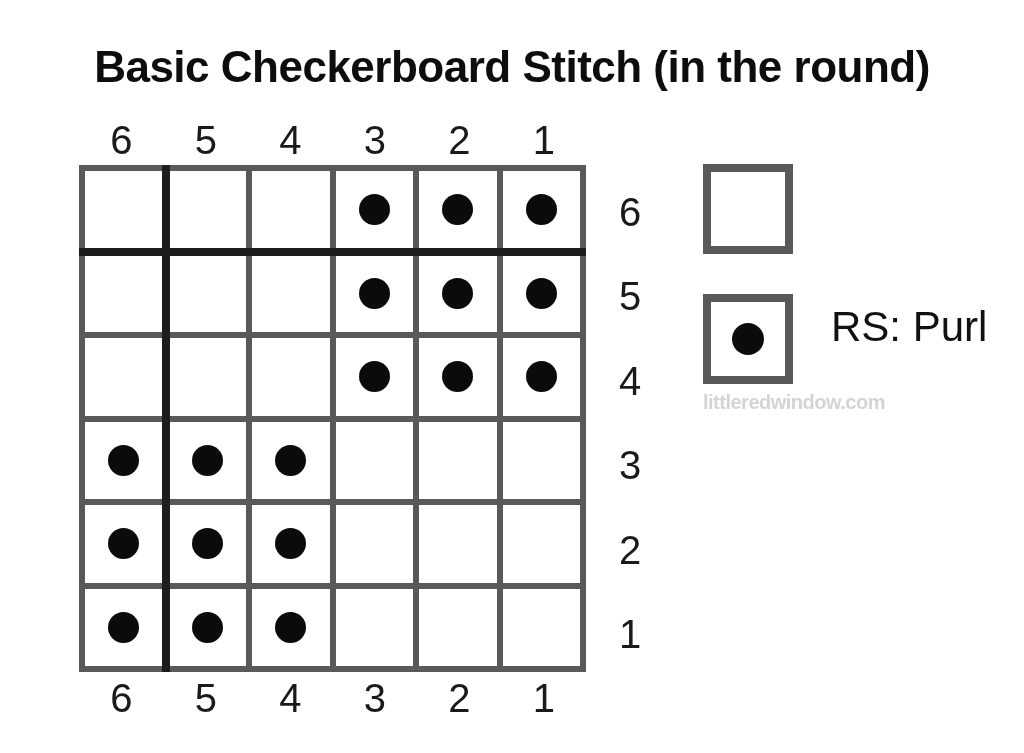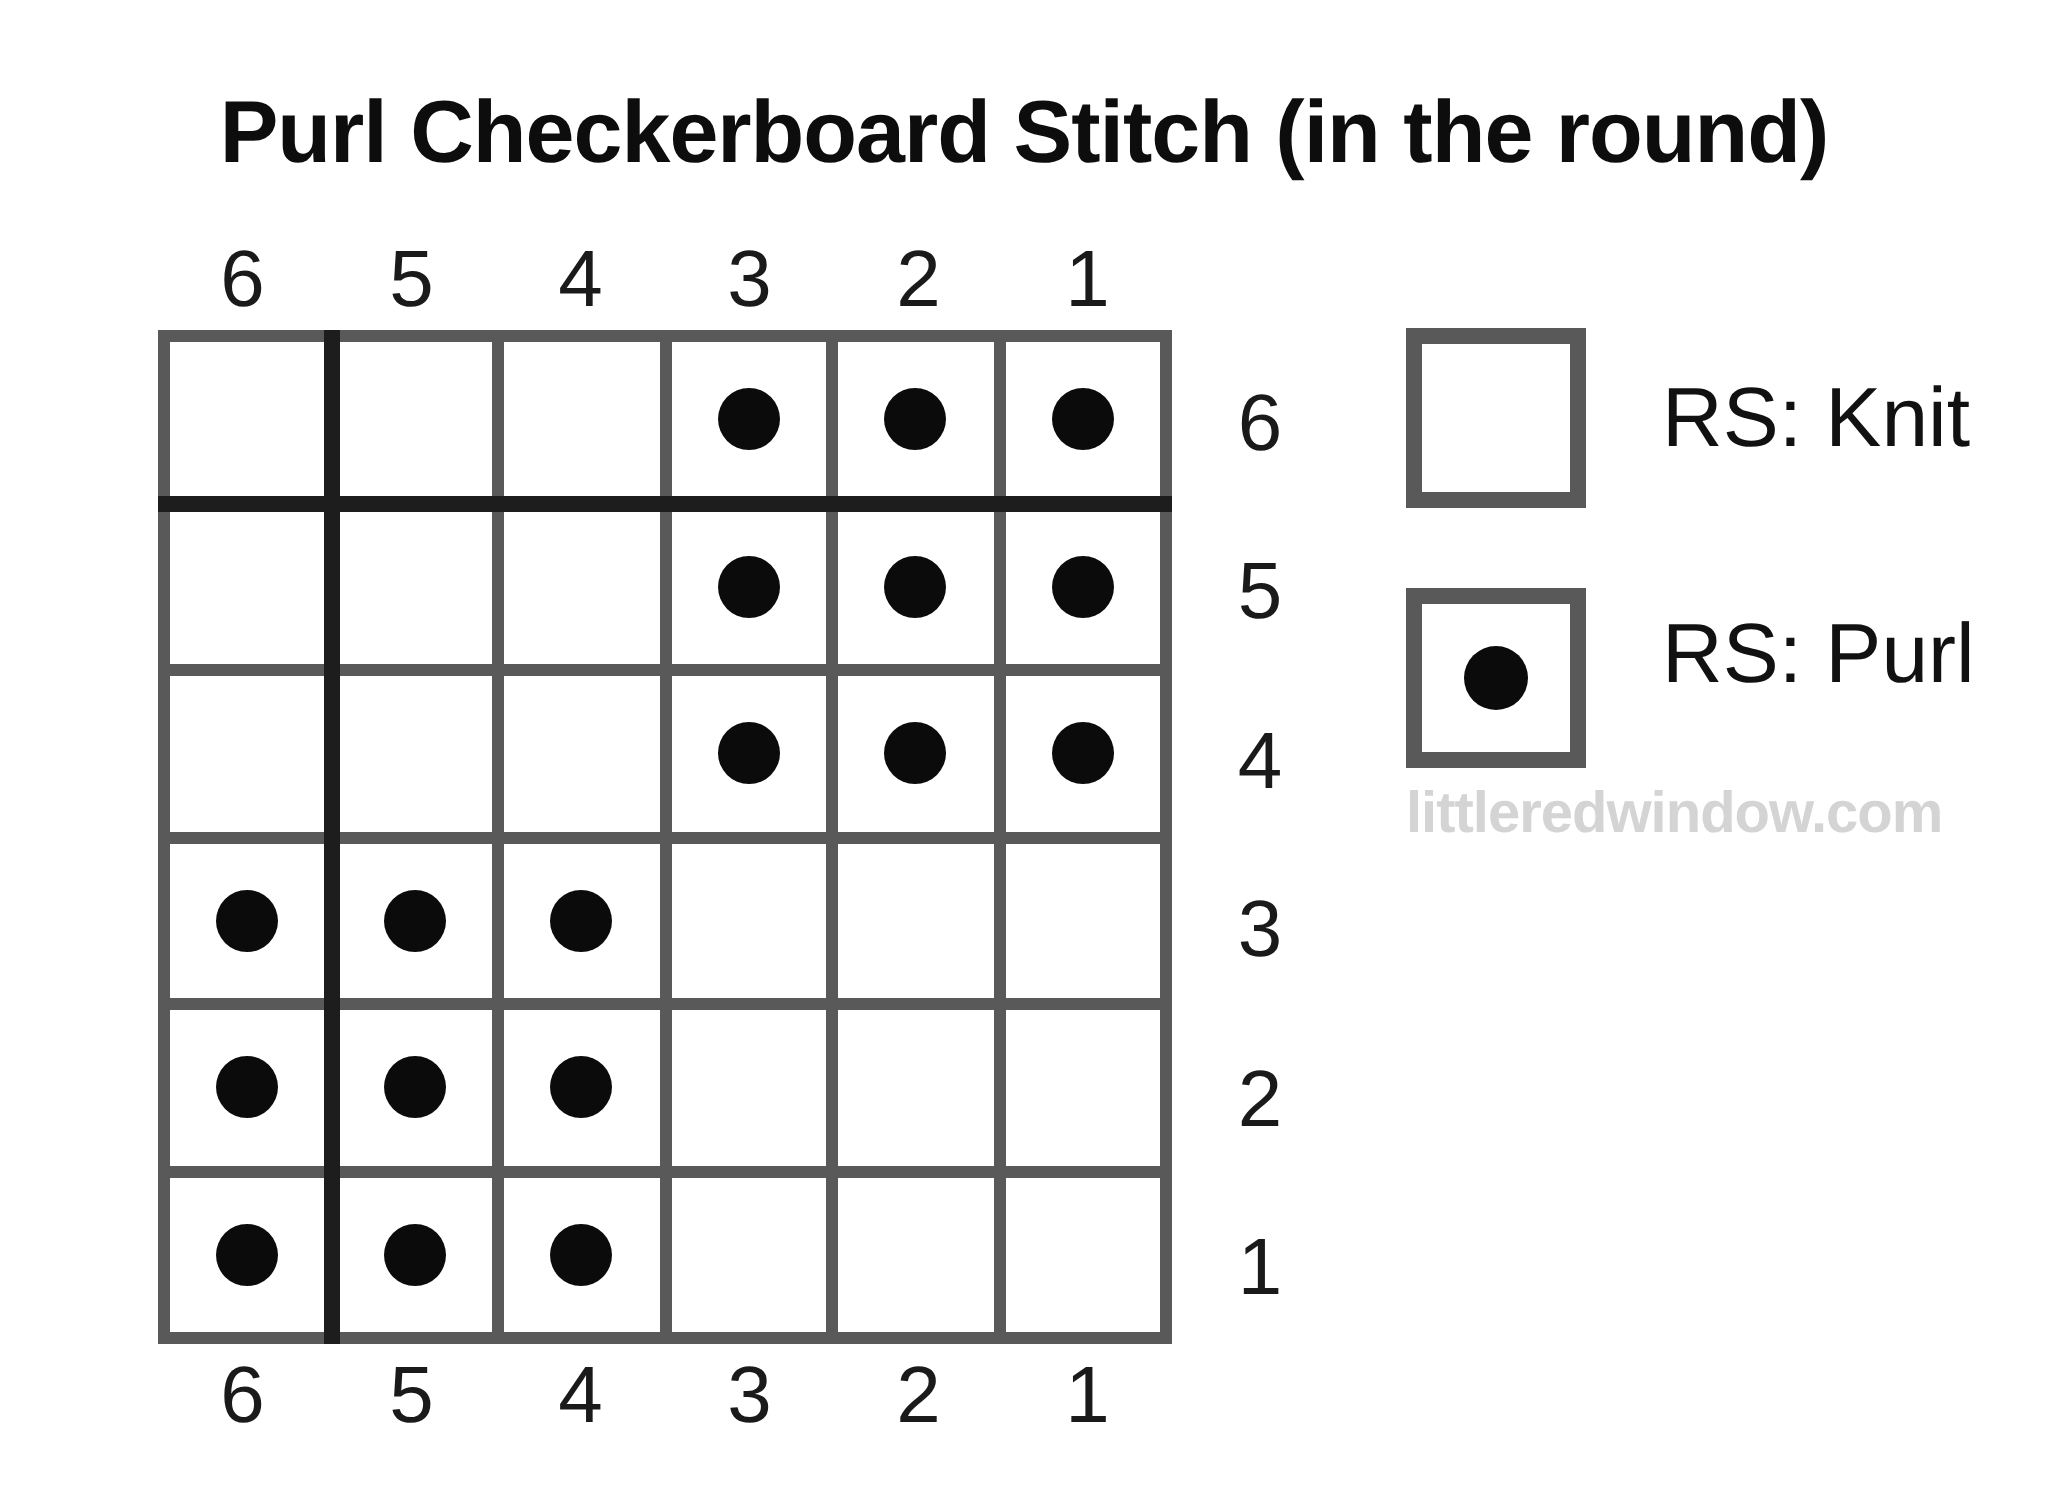--- a/index.html
+++ b/index.html
@@ -56,30 +56,30 @@
   .legend-dot{width:32px;height:32px;border-radius:50%;background:#0b0b0b;}
   .legend-label{
     position:absolute;left:831px;height:90px;
     display:flex;align-items:center;
     font-size:42px;color:#111;white-space:nowrap;
   }
   .label-knit{top:164px;}
   .label-purl{top:282px;}
   .watermark{
     position:absolute;left:703px;top:391px;
-    font-size:29px;font-weight:bold;letter-spacing:-0.5px;
+    font-size:20px;font-weight:bold;letter-spacing:-0.5px;
     color:#d4d4d4;white-space:nowrap;
   }
 </style>
 </head>
 <body>
 
 <div class="page">
 
-  <h1 class="title">Purl Checkerboard Stitch (in the round)</h1>
+  <h1 class="title">Basic Checkerboard Stitch (in the round)</h1>
 
   <div class="labels labels-top">
       <span>6</span>
       <span>5</span>
       <span>4</span>
       <span>3</span>
       <span>2</span>
       <span>1</span>
     </div>
 
@@ -173,21 +173,20 @@
   <div class="labels labels-right">
       <span>6</span>
       <span>5</span>
       <span>4</span>
       <span>3</span>
       <span>2</span>
       <span>1</span>
     </div>
 
   <div class="legend-swatch swatch-knit"></div>
-  <div class="legend-label label-knit">RS: Knit</div>
 
   <div class="legend-swatch swatch-purl">
     <div class="legend-dot"></div>
   </div>
   <div class="legend-label label-purl">RS: Purl</div>
 
   <div class="watermark">littleredwindow.com</div>
 
 </div>
 

